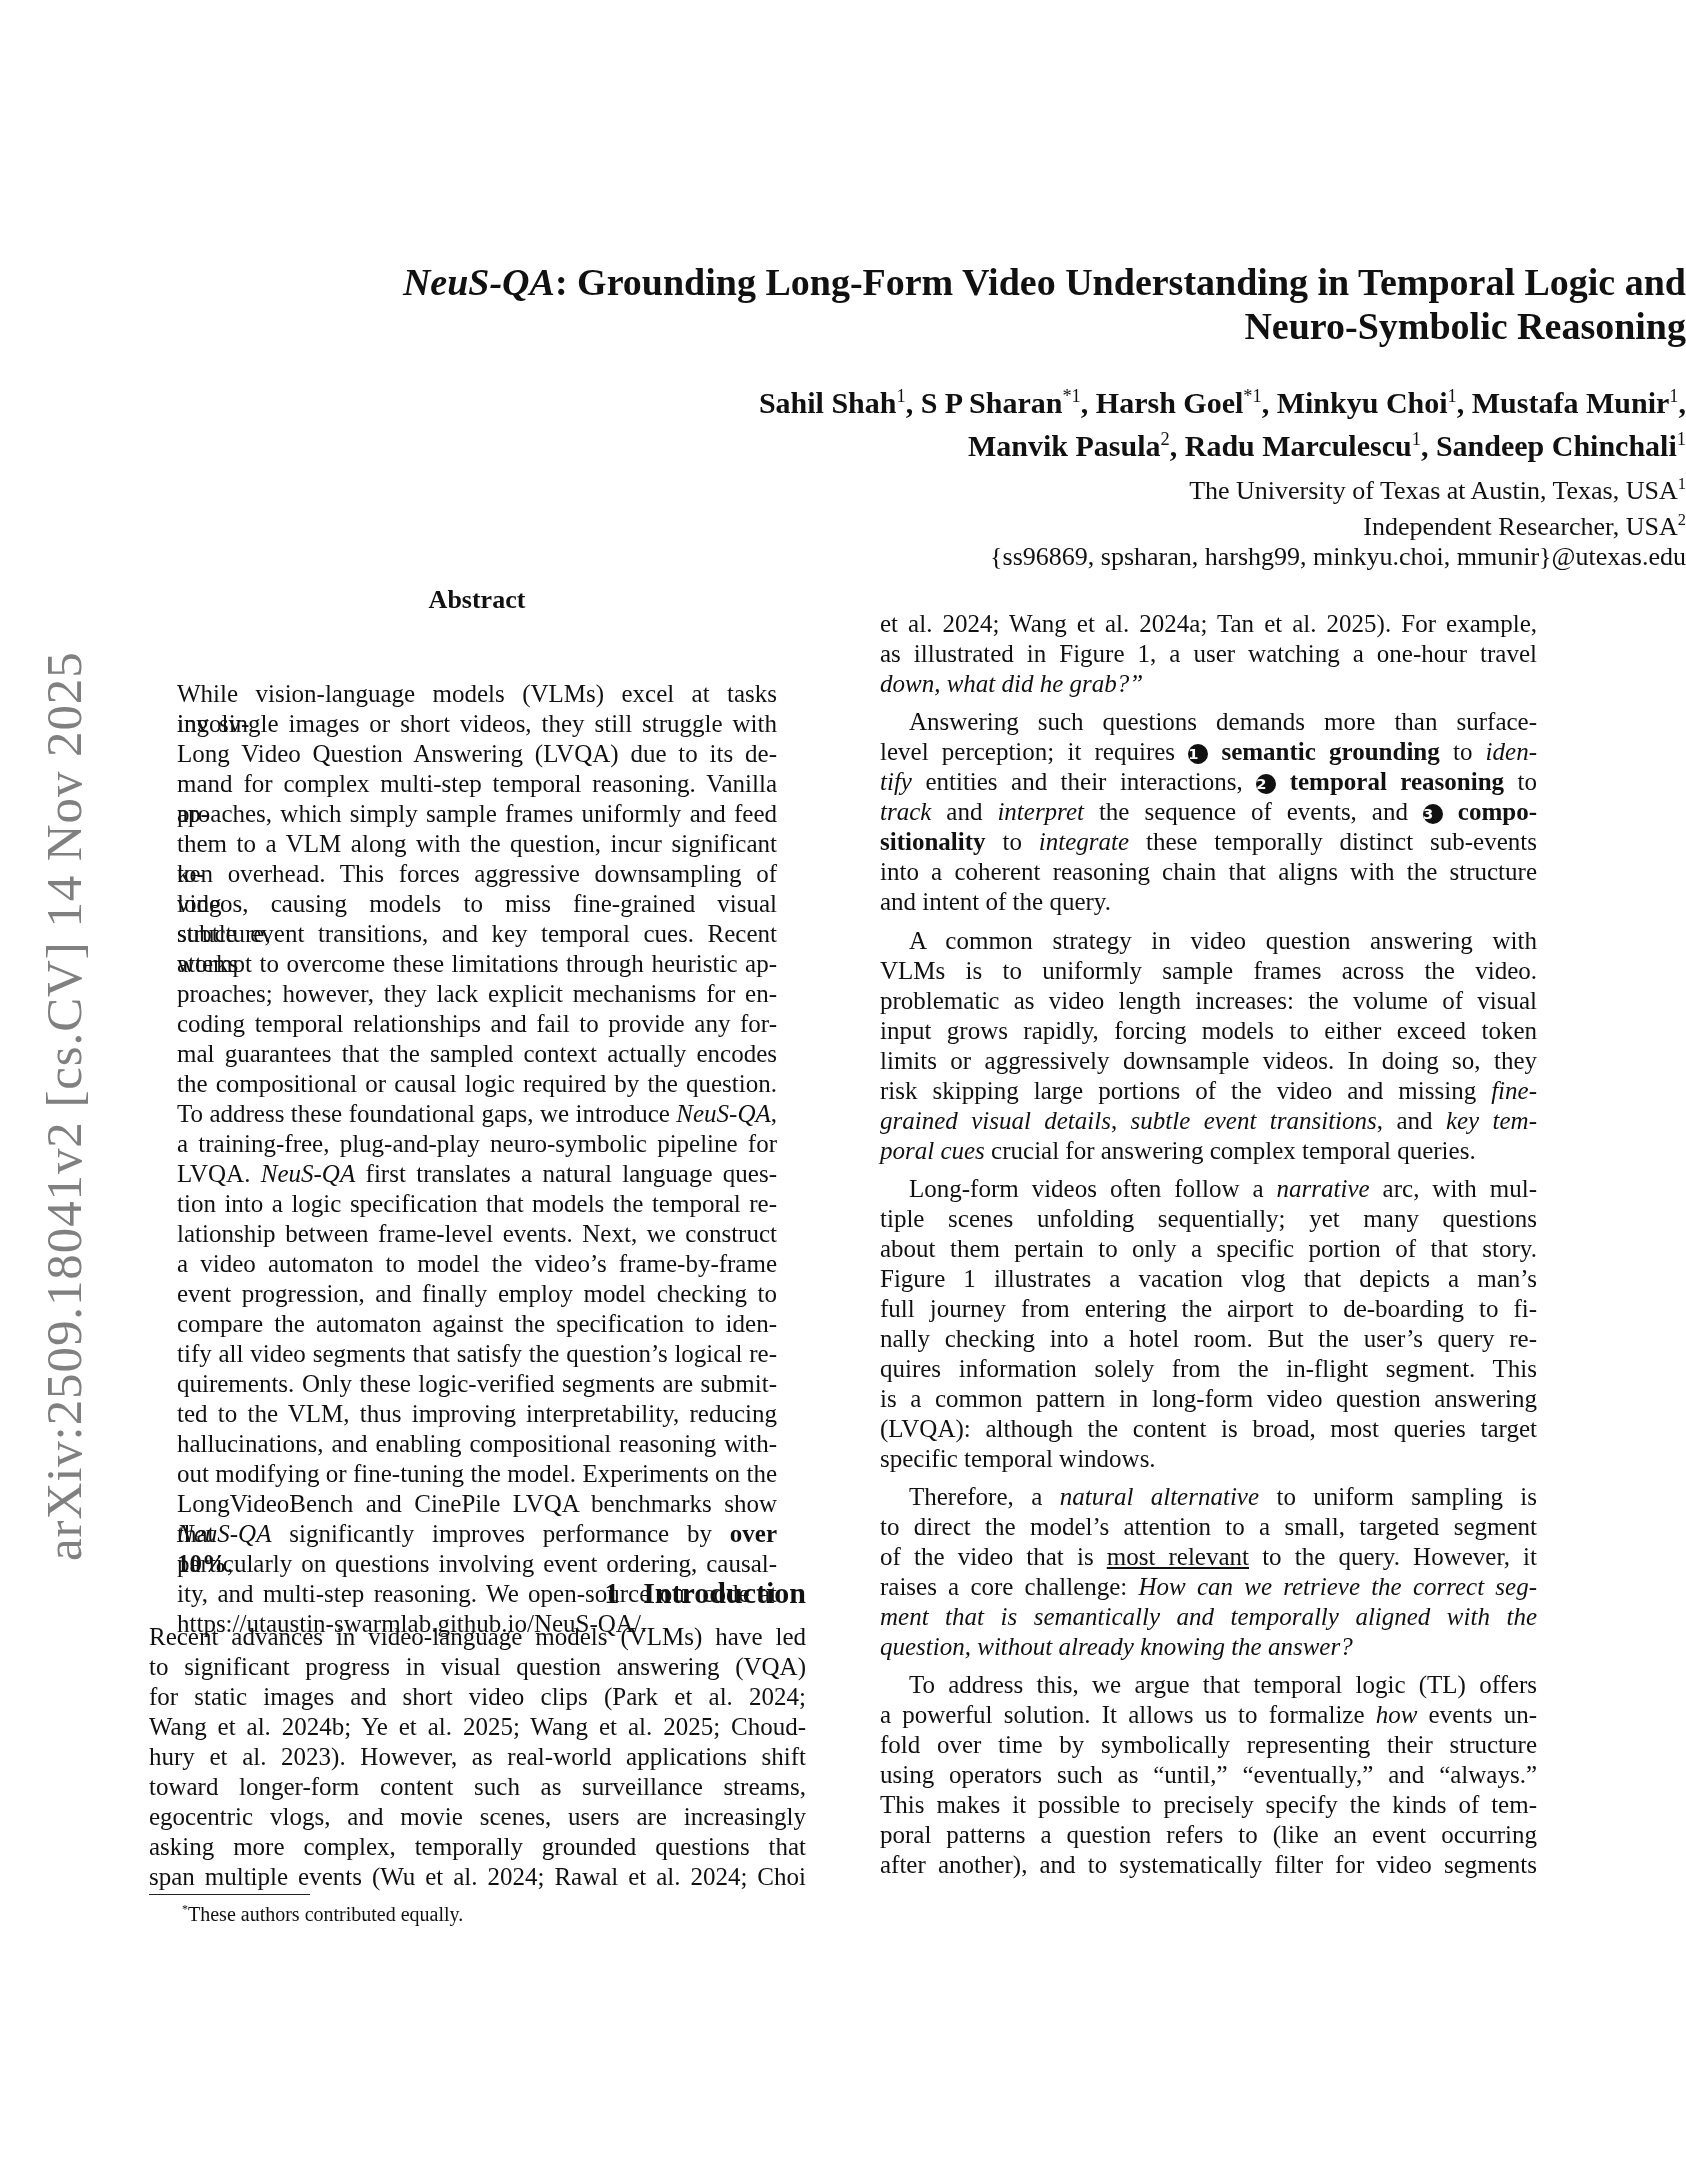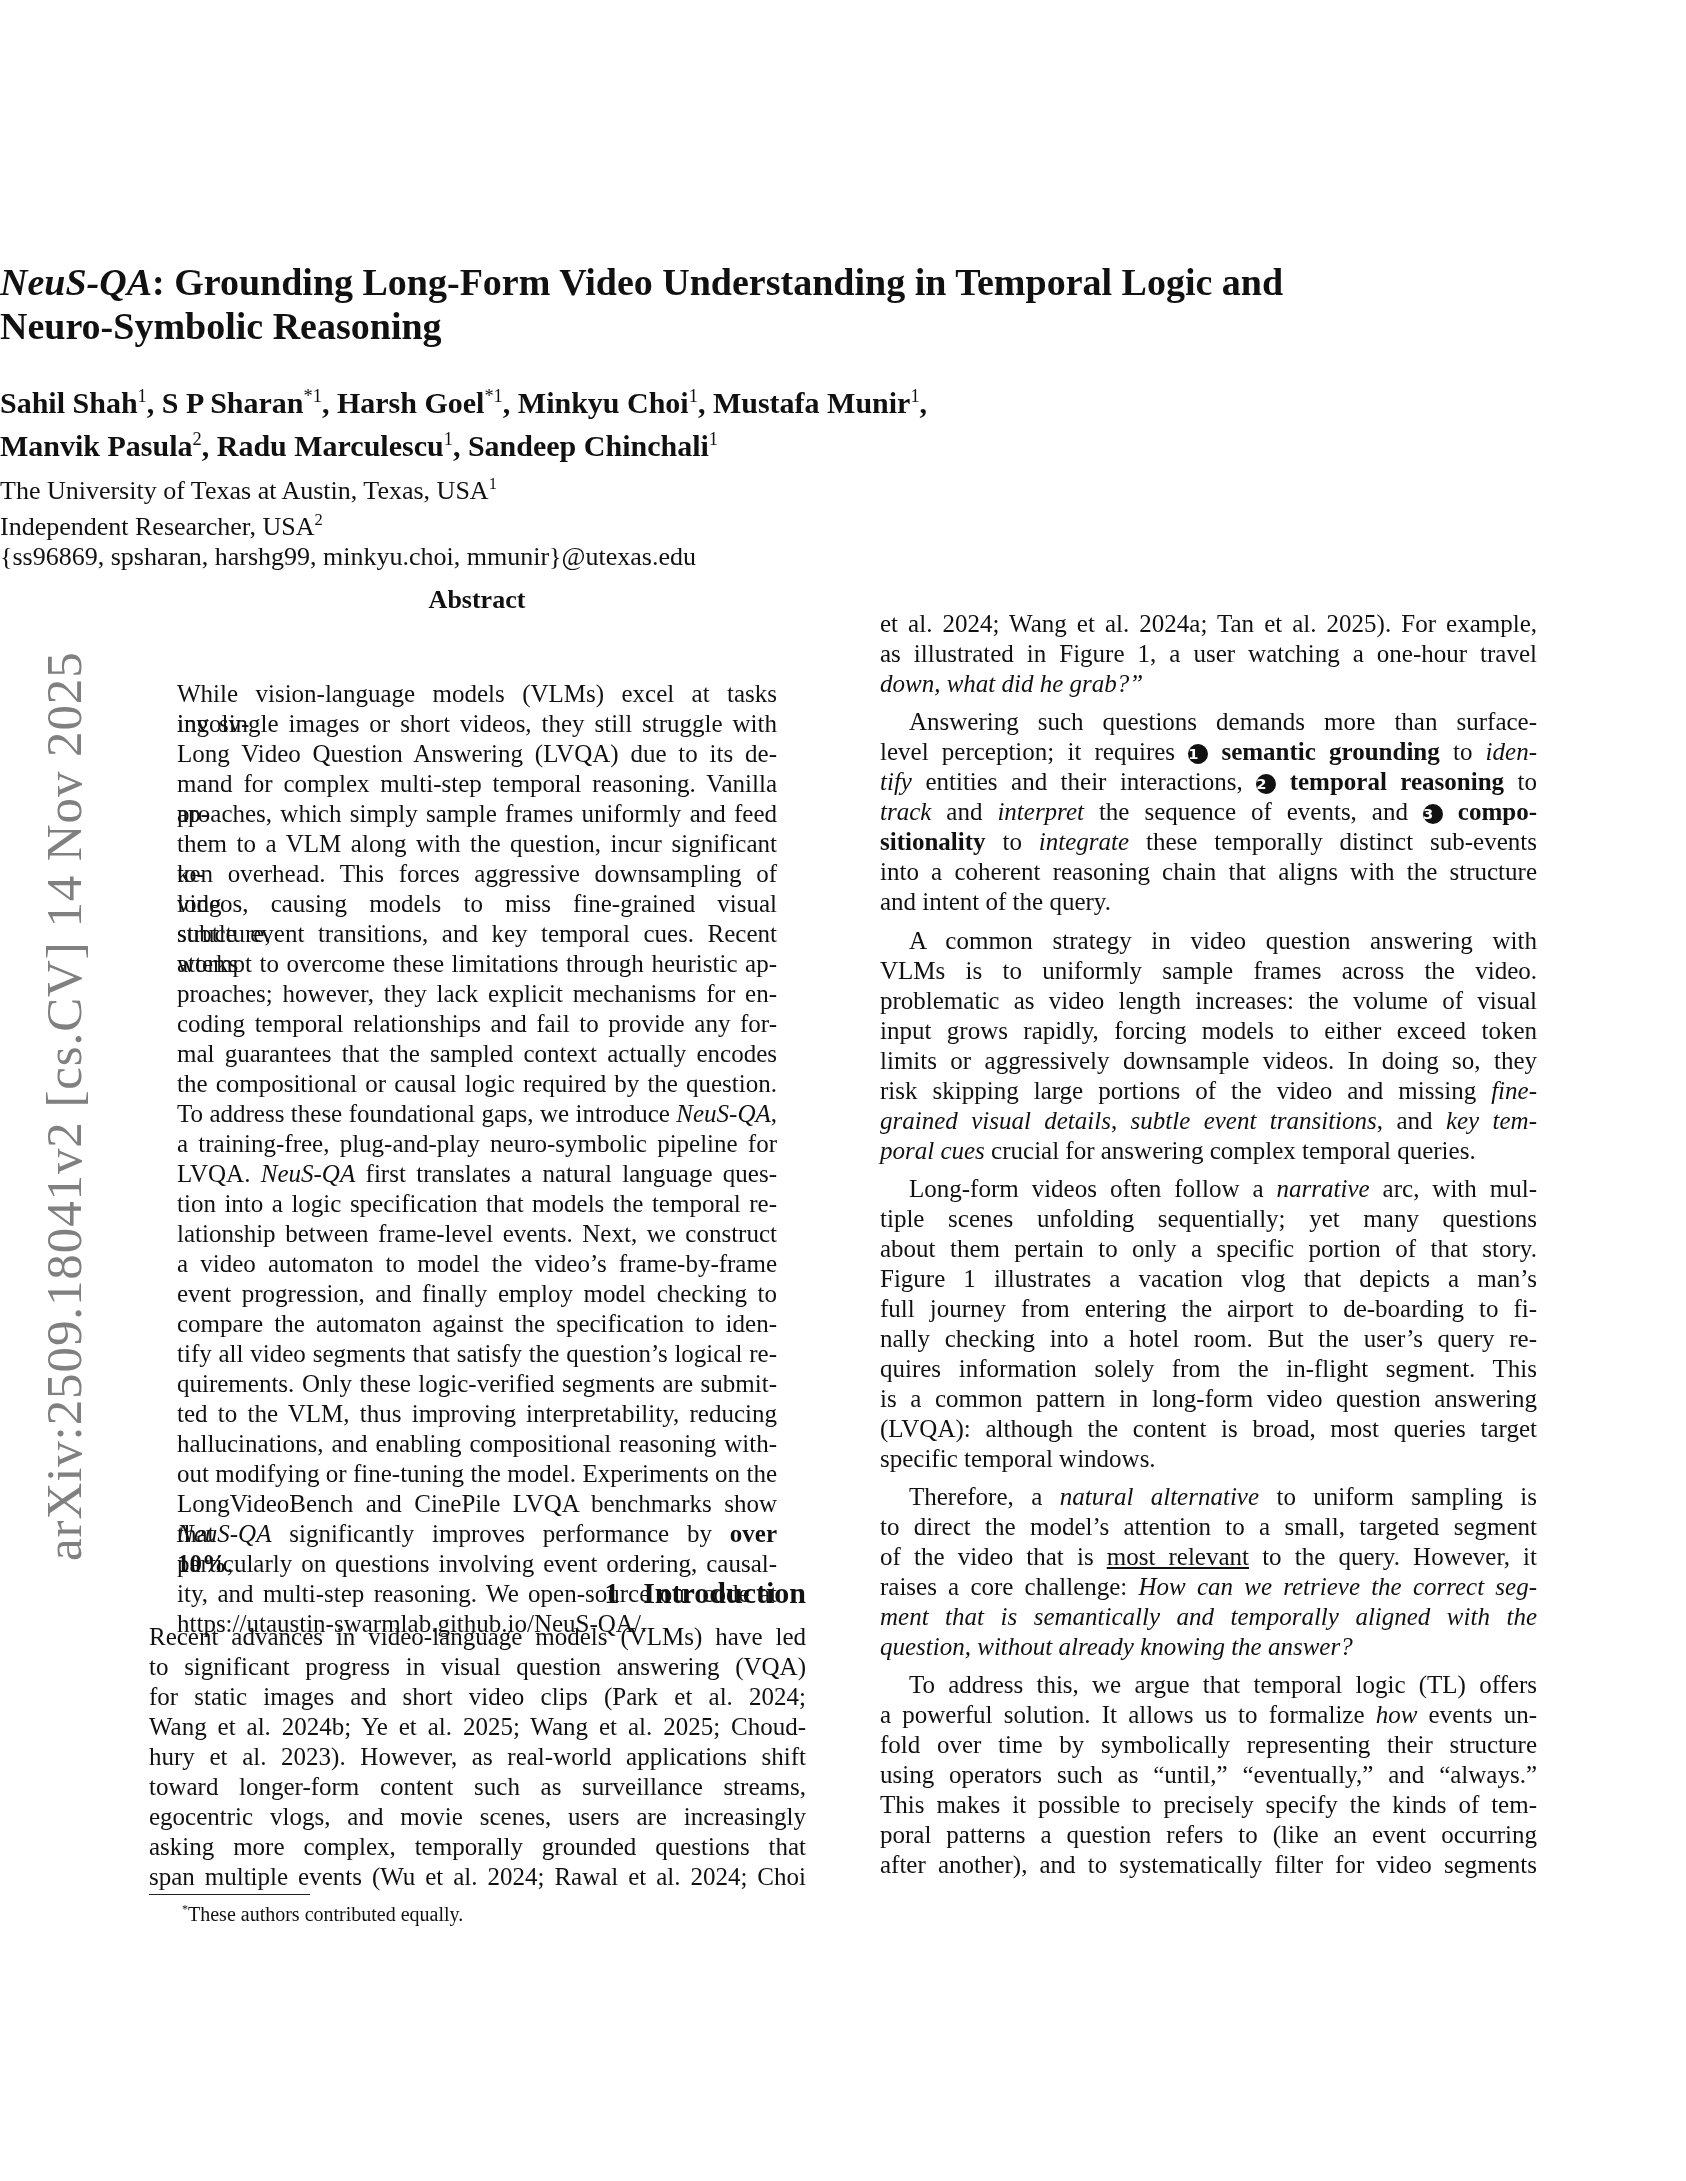--- a/index.html
+++ b/index.html
@@ -6,21 +6,21 @@
   body {
     width: 1686px; height: 2182px; position: relative; overflow: hidden;
     font-family: "Liberation Serif", "DejaVu Serif", serif; color: #111;
   }
   .arxiv {
     position: absolute; left: 35px; top: 1561px;
     transform-origin: left top; transform: rotate(-90deg);
     font-size: 51px; color: #808080; white-space: nowrap; letter-spacing: 0.9px;
     width: 973px;
   }
-  .title-block { position: absolute; left: 0; top: 260px; width: 1686px; text-align: left; }
+  .title-block { position: absolute; left: 0; top: 260px; width: 1686px; text-align: right; }
   .title { font-size: 38px; font-weight: bold; line-height: 44px; margin: 0; }
   .title .it { font-style: italic; }
   .authors { font-size: 30px; font-weight: bold; line-height: 37px; margin-top: 30px; }
   .authors sup { font-size: 18.4px; font-weight: normal; }
   .affil { font-size: 26px; line-height: 30px; margin-top: 4.6px; }
   .affil sup { font-size: 16.5px; }
 
   .col { position: absolute; font-size: 25px; line-height: 30px; }
   .line { display: block; text-align: justify; text-align-last: justify; height: 30px; white-space: nowrap; }
   .line.last { text-align-last: left; }

